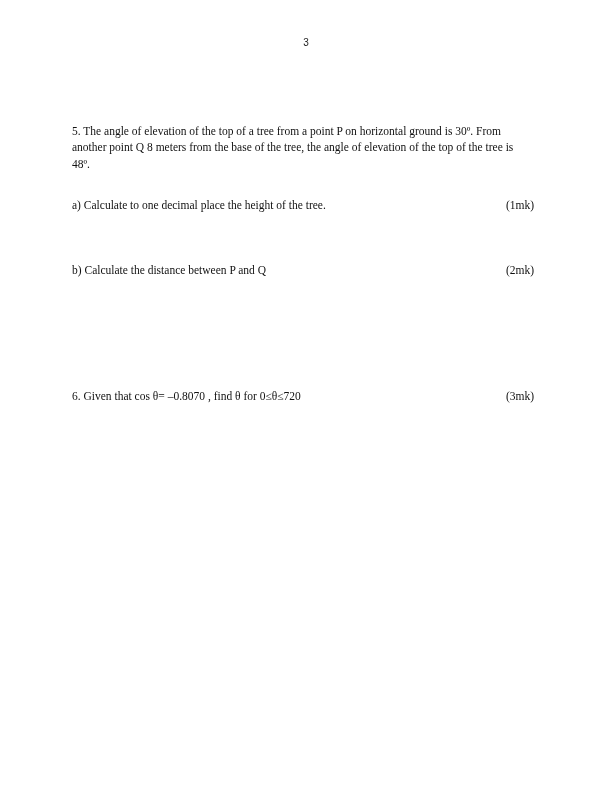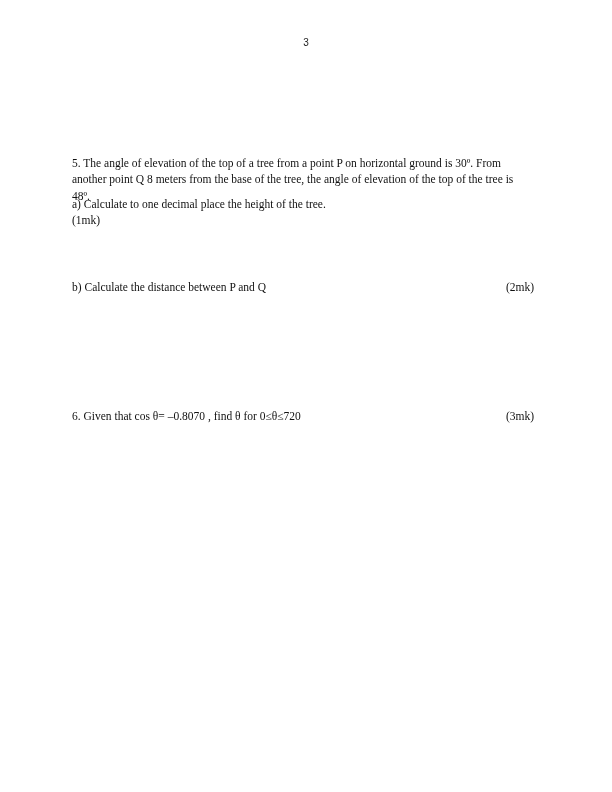--- a/index.html
+++ b/index.html
@@ -24,49 +24,48 @@
       text-align: center;
       font-family: "Liberation Sans", sans-serif;
       font-size: 10px;
       color: #222;
     }
     .block {
       position: absolute;
       left: 72px;
       width: 462px;
       line-height: 16.3px;
-      margin-top: 32px;
     }
     .row {
       display: flex;
       justify-content: space-between;
       align-items: baseline;
     }
     .marks {
       white-space: nowrap;
     }
   </style>
 </head>
 <body>
 
 <div class="page-number">3</div>
 
 <div class="block" style="top:123px;">
   <span>5. The angle of elevation of the top of a tree from a point P on horizontal ground is 30º. From another point Q 8 meters from the base of the tree, the angle of elevation of the top of the tree is 48º.</span>
 </div>
 
-<div class="block row" style="top:164px;flex-direction:column;">
+<div class="block row" style="top:197px;">
   <span>a) Calculate to one decimal place the height of the tree.</span>
   <span class="marks">(1mk)</span>
 </div>
 
-<div class="block row" style="top:247px;text-align:right;">
+<div class="block row" style="top:262px;text-align:right;">
   <span>b) Calculate the distance between P and Q</span>
   <span class="marks">(2mk)</span>
 </div>
 
-<div class="block row" style="top:376px;">
+<div class="block row" style="top:388px;">
   <span>6. Given that cos θ= –0.8070 , find θ  for  0≤θ≤720</span>
   <span class="marks">(3mk)</span>
 </div>
 
 <div class="block" style="top:517px;">
 </div>
 
 </body></html>

